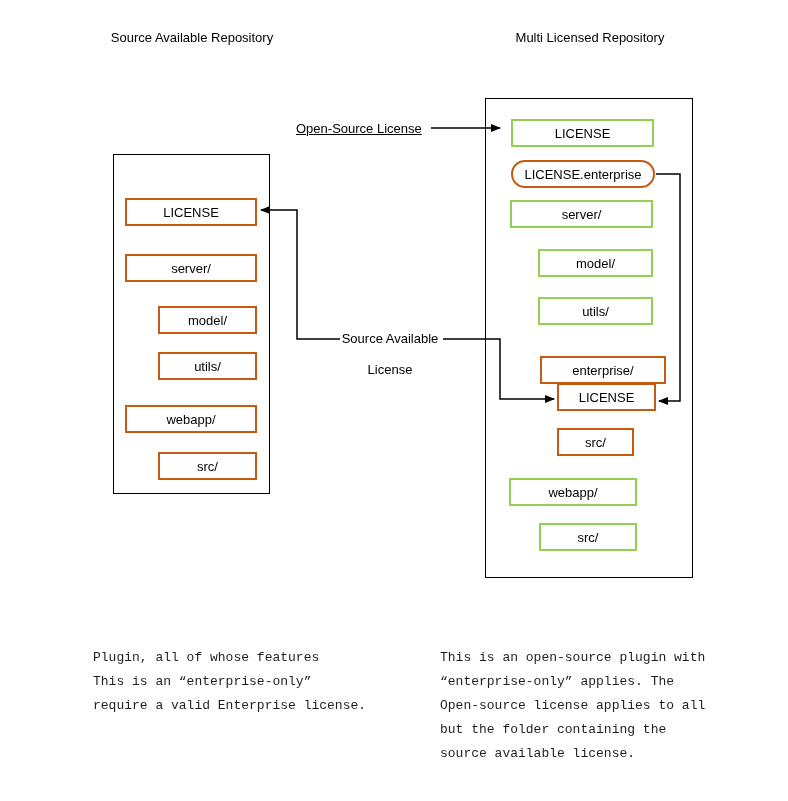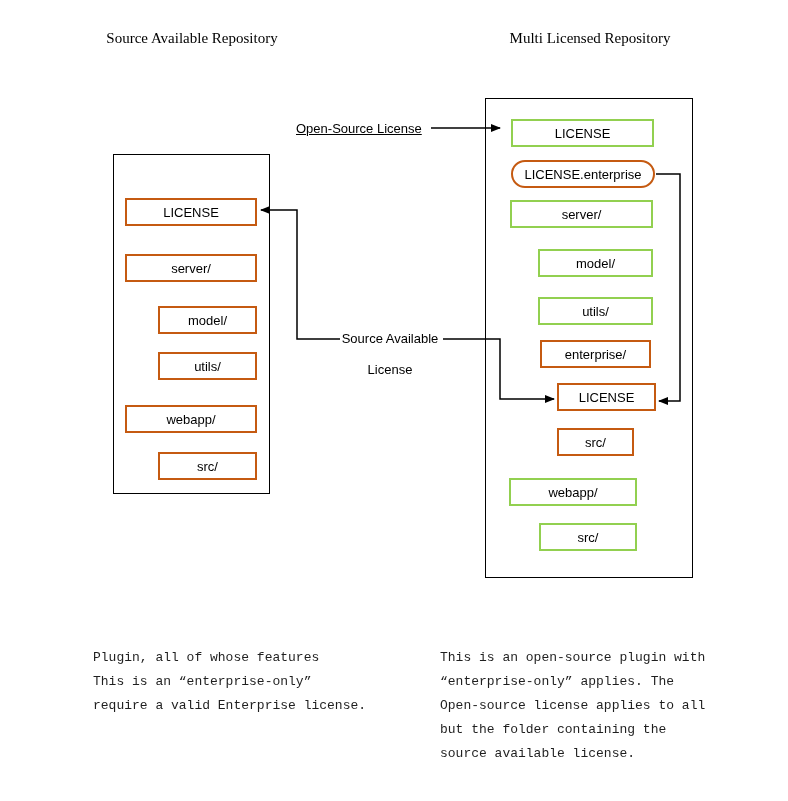--- a/index.html
+++ b/index.html
@@ -14,24 +14,23 @@
     font-family: "Liberation Sans", sans-serif;
     color: #000;
   }
   .canvas {
     position: absolute;
     left: 0; top: 0;
     width: 788px; height: 801px;
   }
   .title {
     position: absolute;
-    font-size: 15px;
+    font-size: 13px;
     text-align: center;
     white-space: nowrap;
-    font-family: Liberation Serif, serif;
   }
   .outline {
     position: absolute;
     border: 1.5px solid #000;
     box-sizing: border-box;
     background: transparent;
   }
   .fbox {
     position: absolute;
     height: 28px;
@@ -88,21 +87,21 @@
   <div class="fbox orange" style="left:158px; top:306px; width:99px;">model/</div>
   <div class="fbox orange" style="left:158px; top:352px; width:99px;">utils/</div>
   <div class="fbox orange" style="left:125px; top:405px; width:132px;">webapp/</div>
   <div class="fbox orange" style="left:158px; top:452px; width:99px;">src/</div>
 
   <div class="fbox green" style="left:511px; top:119px; width:143px;">LICENSE</div>
   <div class="fbox orange" style="left:511px; top:160px; width:144px;border-radius:14px;">LICENSE.enterprise</div>
   <div class="fbox green" style="left:510px; top:200px; width:143px;">server/</div>
   <div class="fbox green" style="left:538px; top:249px; width:115px;">model/</div>
   <div class="fbox green" style="left:538px; top:297px; width:115px;">utils/</div>
-  <div class="fbox orange" style="left:540px; top:340px; width:111px;">enterprise/</div>
+  <div class="fbox orange" style="left:540px; top:356px; width:126px;">enterprise/</div>
   <div class="fbox orange" style="left:557px; top:383px; width:99px;">LICENSE</div>
   <div class="fbox orange" style="left:557px; top:428px; width:77px;">src/</div>
   <div class="fbox green" style="left:509px; top:478px; width:128px;">webapp/</div>
   <div class="fbox green" style="left:539px; top:523px; width:98px;">src/</div>
 
   <div class="anno" style="left:296px; top:121px;text-decoration:underline;">Open-Source License</div>
 
   <div class="anno anno-center" style="left:330px; top:331px; width:120px;">
     <div>Source Available</div>
     <div class="anno-line2">License</div>

